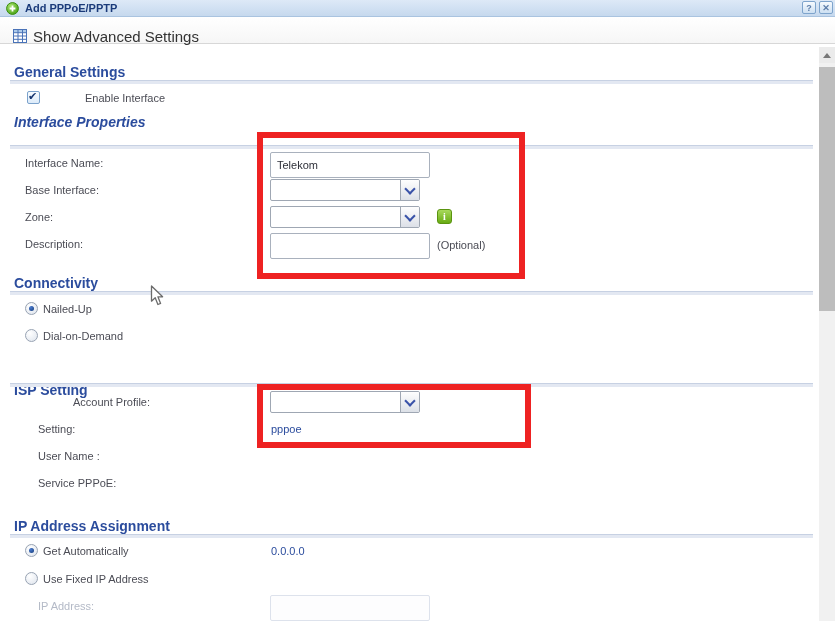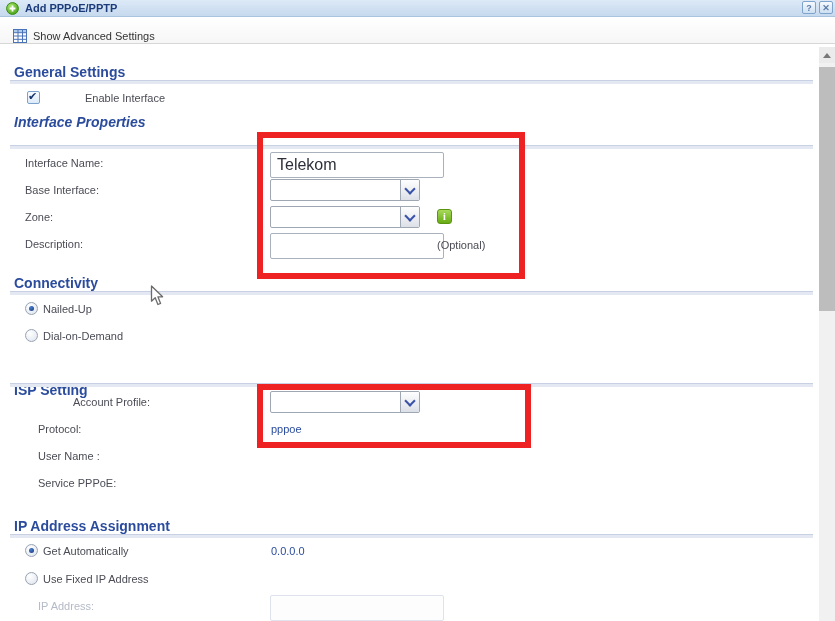--- a/index.html
+++ b/index.html
@@ -14,35 +14,35 @@
   .tb-btn{position:absolute;top:1px;width:14px;height:13px;border:1px solid #7ea4cc;border-radius:2px;
     background:linear-gradient(#f6fafe,#cde0f2);font-size:9px;font-weight:bold;color:#5b7ca8;
     text-align:center;line-height:12px;box-sizing:border-box;cursor:default;padding:0;}
   .tb-help{left:802px;}
   .tb-close{left:819px;}
 
   
   .toolbar{position:absolute;left:0;top:17px;width:835px;height:27px;
     background:linear-gradient(#ffffff,#f6f6f6);border-bottom:1px solid #d7d7d7;
     display:flex;align-items:center;padding-left:7px;box-sizing:border-box;}
-  .tool-btn{display:inline-flex;align-items:center;gap:6px;font-size:11px;color:#333;
+  .tool-btn{display:inline-flex;align-items:center;gap:6px;font-size:15px;color:#333;
     padding:3px 6px;border-radius:2px;cursor:default;margin-top:12px;}
   .tool-btn + .tool-btn{margin-left:8px;}
 
   
   .heading{position:absolute;left:14px;font-size:14px;font-weight:bold;color:#2b4c9d;white-space:nowrap;}
   .hbar{position:absolute;left:10px;width:803px;height:3px;background:#e3e8f2;border-top:1px solid #c7d1e3;}
 
   .label{position:absolute;font-size:11px;color:#4b4c55;white-space:nowrap;}
   .label.dim{color:#b4bac7;}
   .bluev{position:absolute;font-size:11px;color:#2b4c9d;white-space:nowrap;}
 
   
-  .tfield{position:absolute;width:174px;height:22px;border:1px solid #a9b1bd;border-radius:2px;
-    background:#fff;font-family:"Liberation Sans",sans-serif;font-size:16px;color:#2e3039;
+  .tfield{position:absolute;width:160px;height:22px;border:1px solid #a9b1bd;border-radius:2px;
+    background:#fff;font-family:"Liberation Sans",sans-serif;font-size:11px;color:#2e3039;
     padding:12px 6px;box-sizing:border-box;outline:none;}
   .tfield:disabled,.tfield.disabled{border-color:#dde2ec;background:#fdfdfe;}
 
   .dropdown{position:absolute;width:150px;height:22px;border:1px solid #9fa7b3;border-radius:2px;
     background:#fff;box-sizing:border-box;display:flex;cursor:default;}
   .dd-text{flex:1;font-size:11px;color:#2e3039;line-height:20px;padding-left:6px;
     overflow:hidden;white-space:nowrap;margin-top:44px;}
   .dd-btn{width:18px;border-left:1px solid #9fa7b3;background:linear-gradient(#fefefe,#dce0e7);
     display:flex;align-items:center;justify-content:center;border-radius:0 1px 1px 0;}
   .chev{width:6px;height:6px;border-left:2px solid #3952a8;border-bottom:2px solid #3952a8;
@@ -155,21 +155,21 @@
   <div class="hbar" style="top:383px;"></div>
 
   <span class="label" style="left:25px;top:396px;margin-left:48px;">Account Profile:</span>
   <div class="dropdown" style="left:270px;top:391px;">
     <div class="dd-text">WAN1_PPPoE_ACCOUN</div>
     <div class="dd-btn">
         <span class="chev"></span>
       </div>
   </div>
 
-  <span class="label" style="left:38px;top:423px;">Protocol:</span>
+  <span class="label" style="left:38px;top:423px;">Setting:</span>
   <span class="bluev" style="left:271px;top:423px;">pppoe</span>
 
   <span class="label" style="left:38px;top:450px;">User Name :</span>
   <span class="label" style="left:38px;top:477px;">Service PPPoE:</span>
 
   <div class="heading" style="top:518px;">IP Address Assignment</div>
   <div class="hbar" style="top:534px;"></div>
 
   <span class="radio on" style="left:25px;top:544px;"></span>
   <span class="label" style="left:43px;top:545px;">Get Automatically</span>

